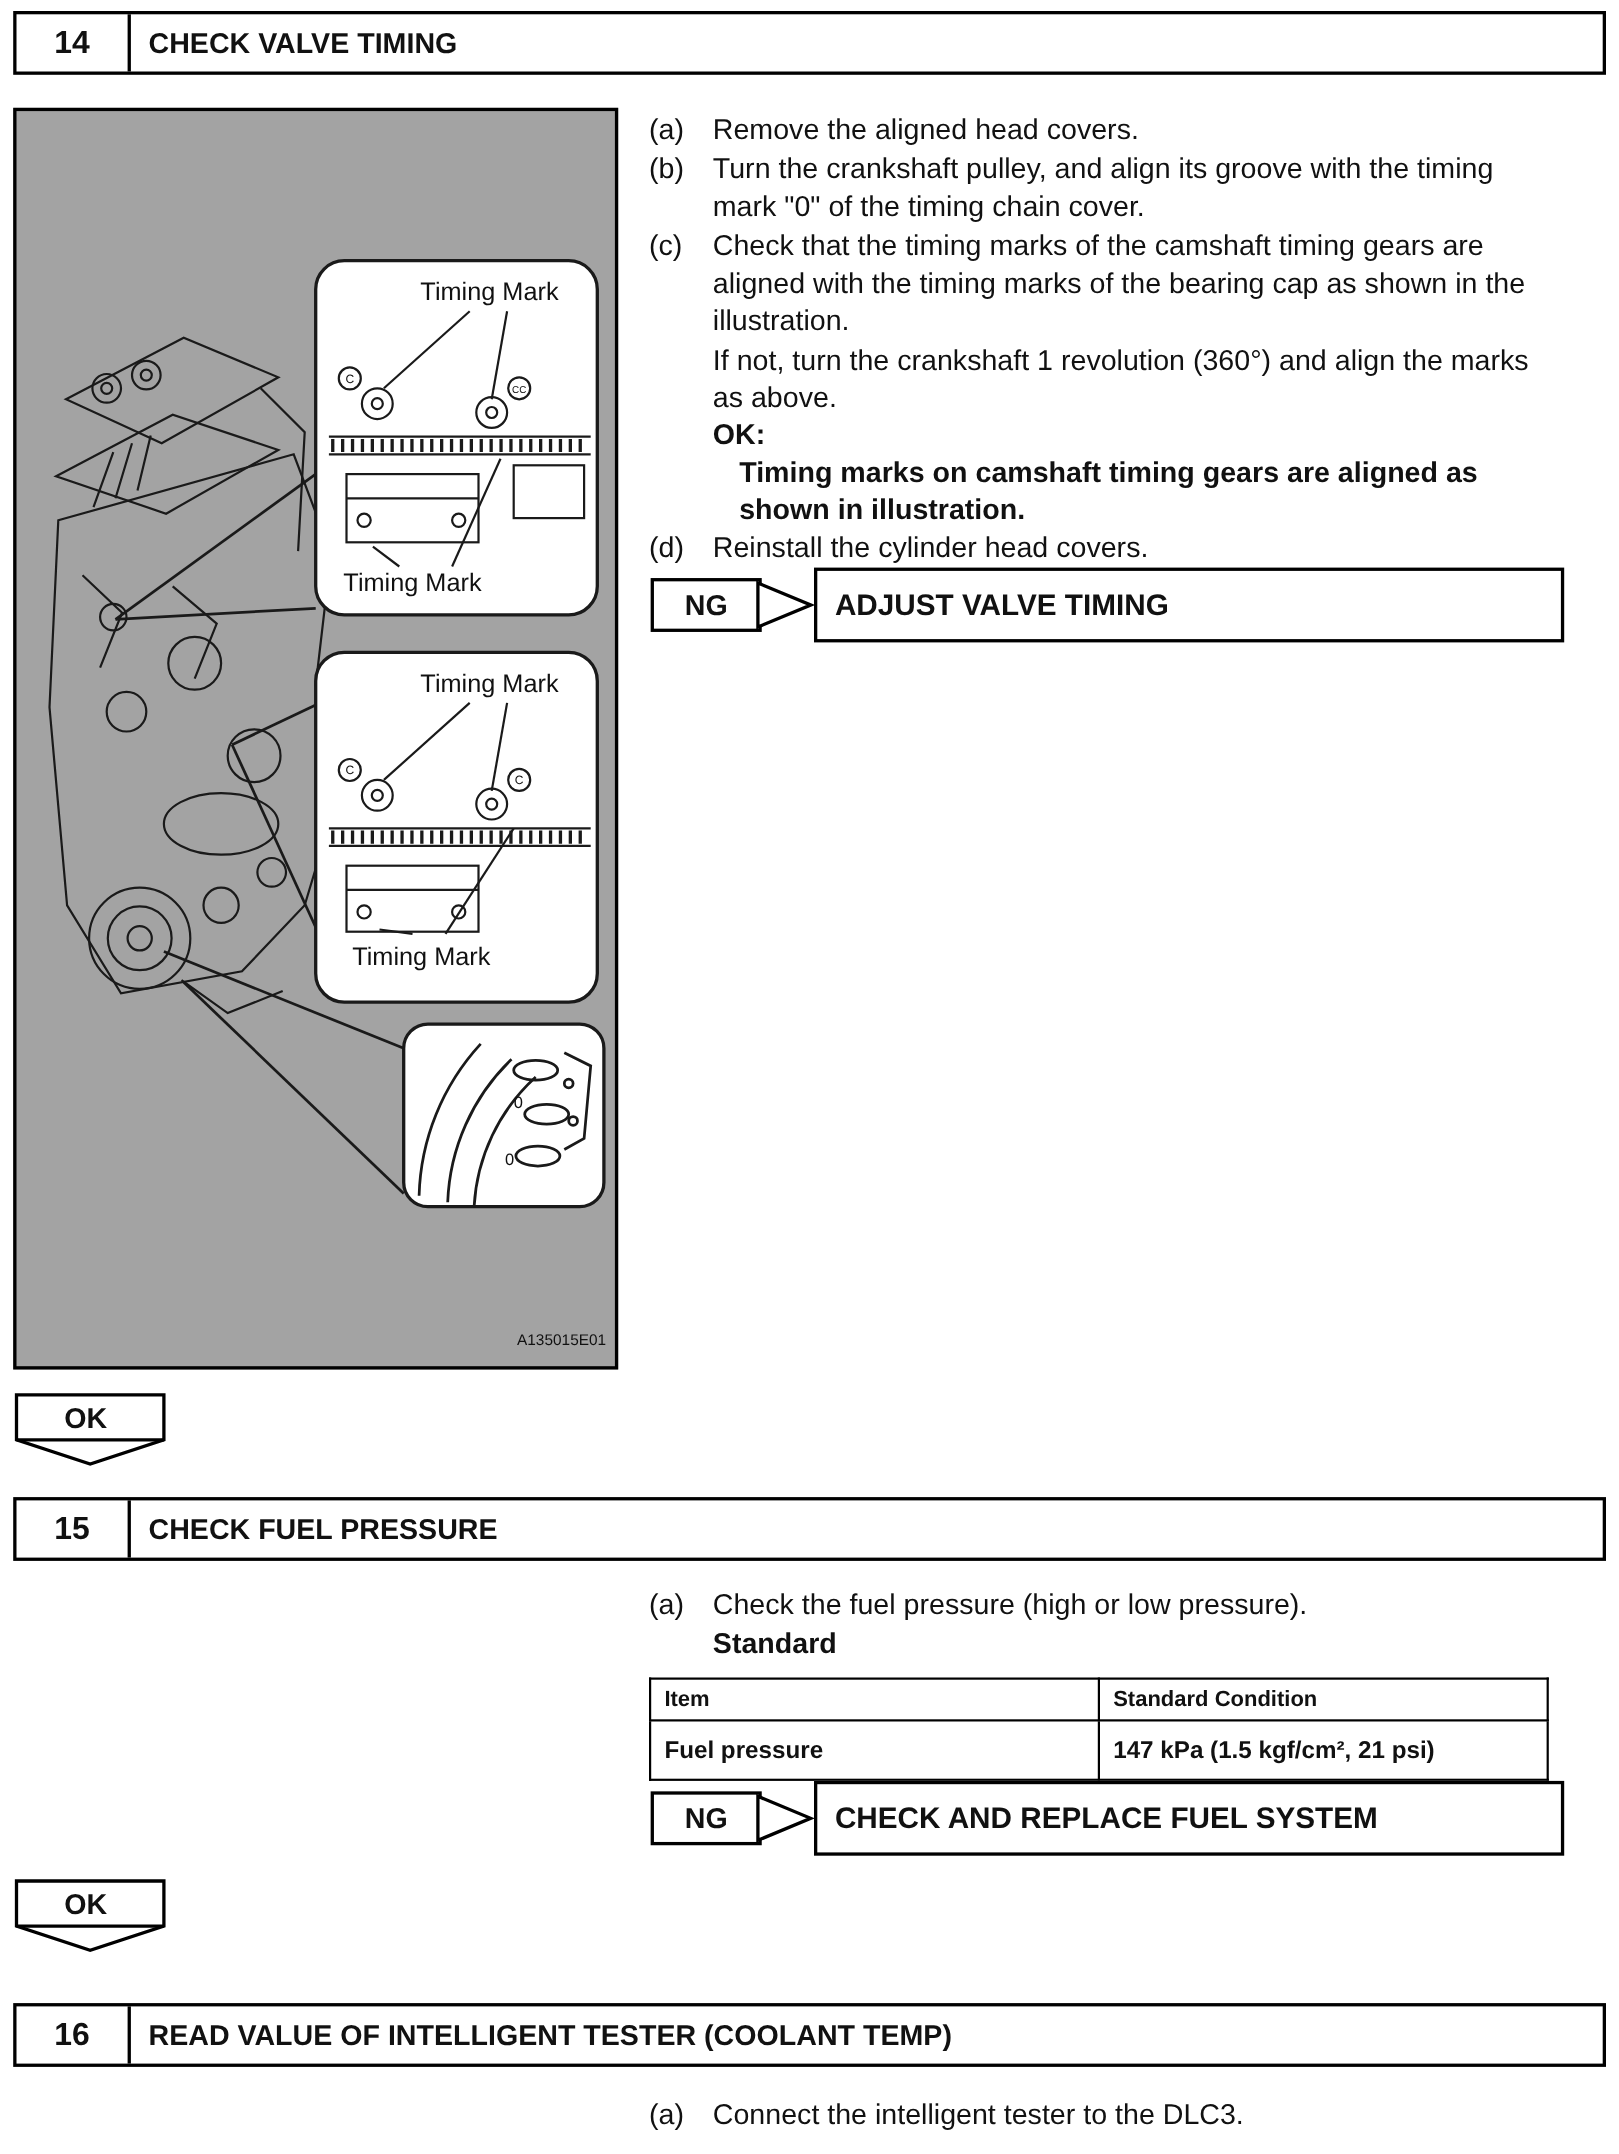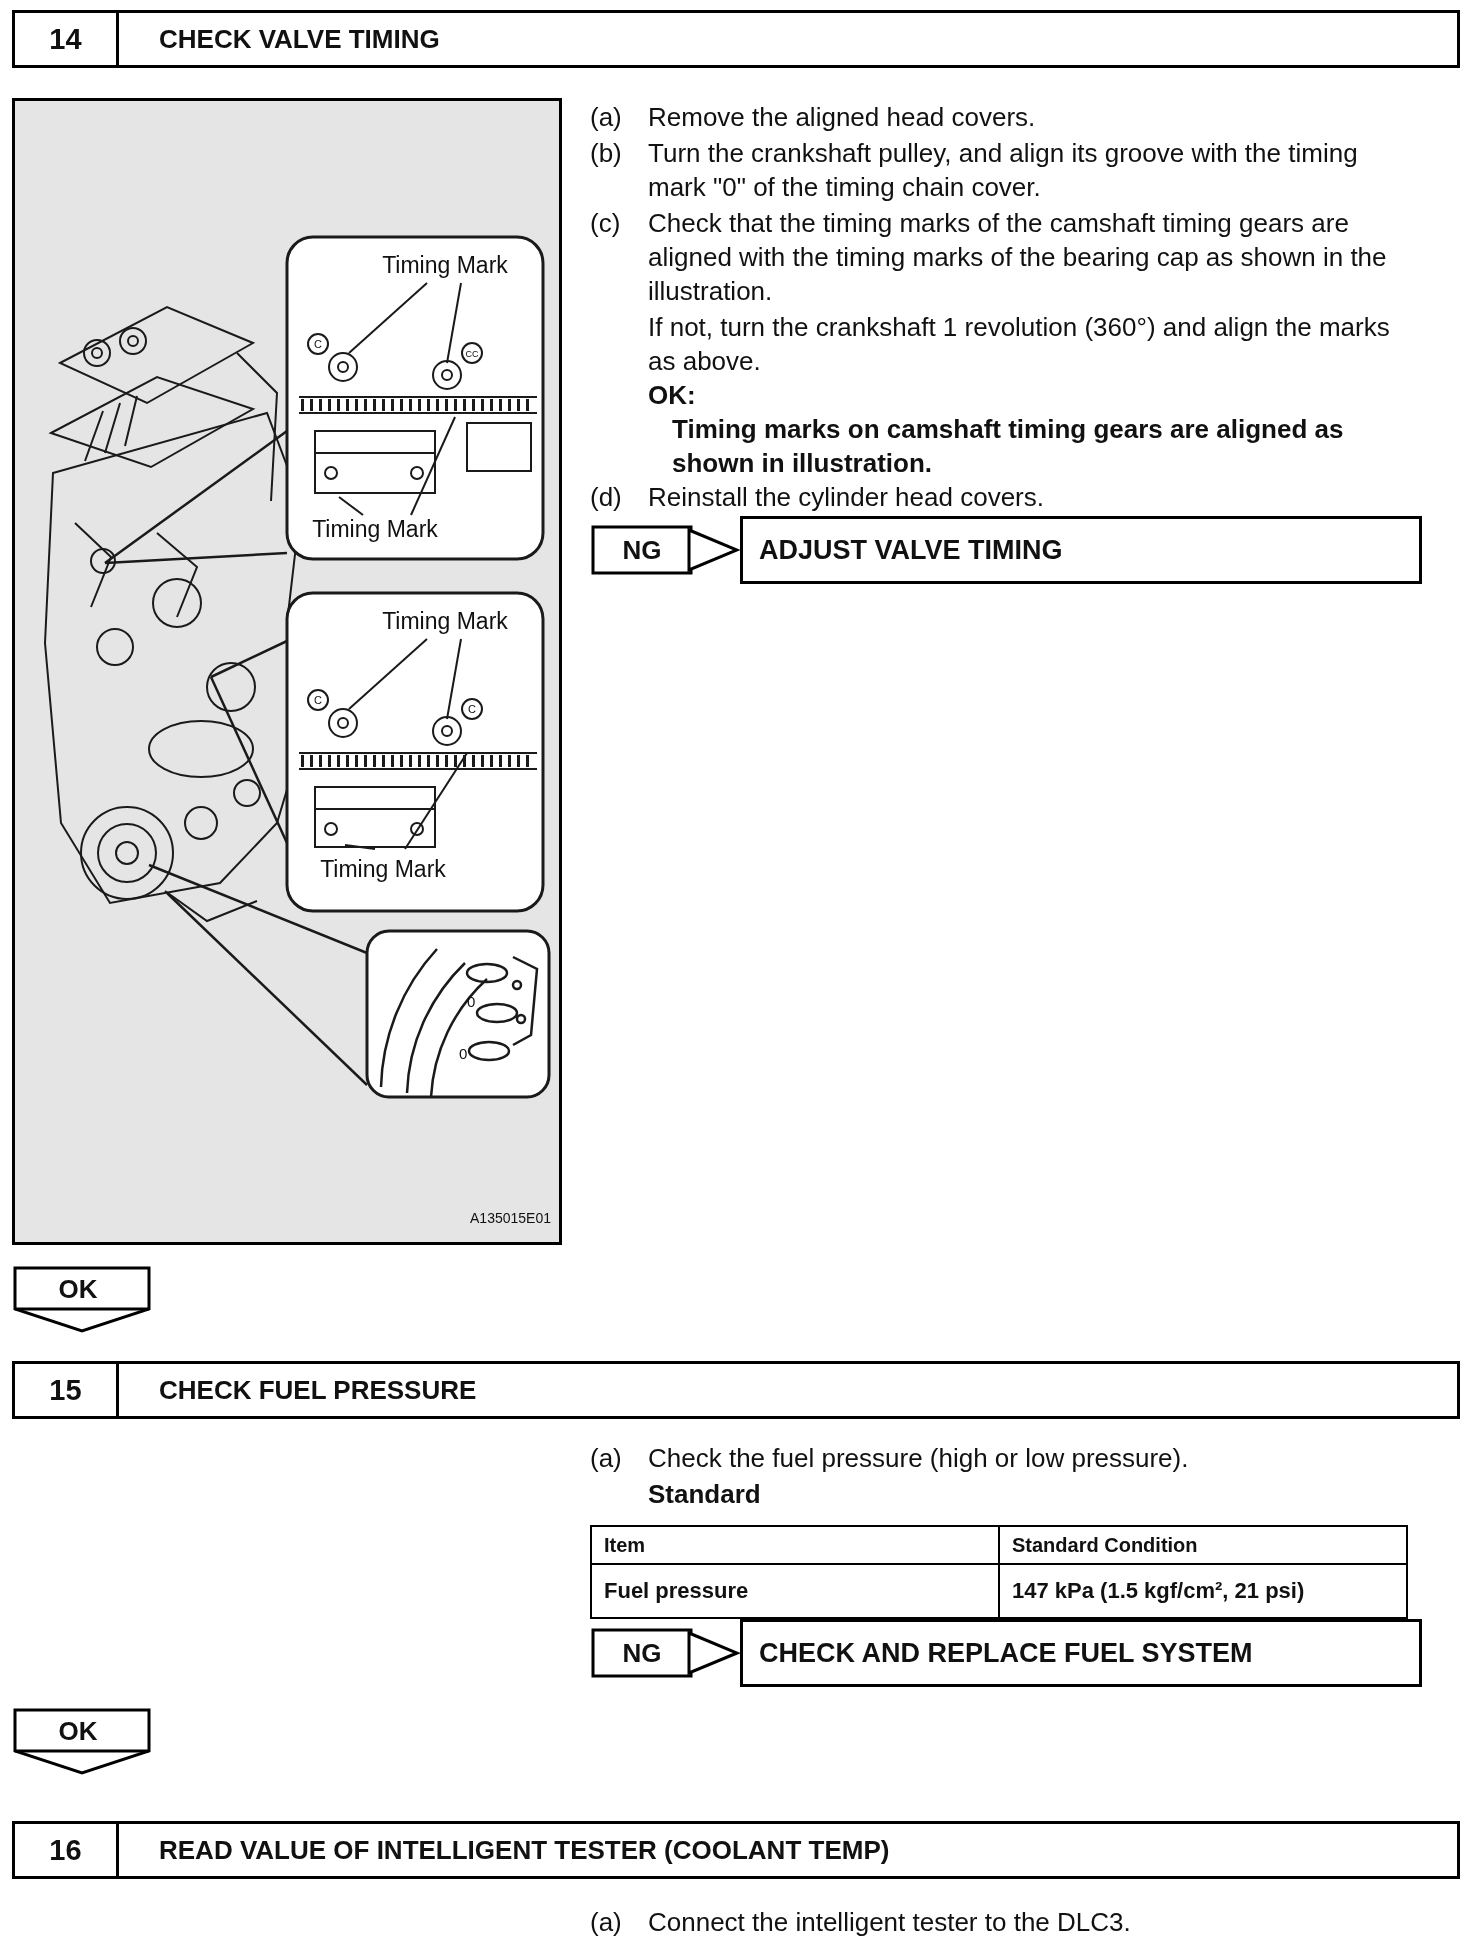--- a/index.html
+++ b/index.html
@@ -1,25 +1,25 @@
 <!DOCTYPE html>
 <html><head>
 <meta charset="utf-8">
 <style>
   * { box-sizing: border-box; }
   html,body { margin:0; padding:0; background:#fff; color:#111; }
   body { width:1472px; height:1958px; font-family:"Liberation Sans", sans-serif; overflow:hidden; }
   .page { position:relative; width:1472px; height:1958px; background:#fff; }
 
-  .step-header { display:flex; align-items:stretch; border:3px solid #000; height:58px; margin:10px 12px 0 12px;gap:24px; }
+  .step-header { display:flex; align-items:stretch; border:3px solid #000; height:58px; margin:10px 12px 0 12px; }
   .step-num { width:104px; border-right:3px solid #000; display:flex; align-items:center; justify-content:center; font-weight:bold; font-size:29px; }
   .step-title { display:flex; align-items:center; padding-left:16px; font-weight:bold; font-size:26px; }
 
   .content-row { display:flex; margin:30px 12px 0 12px; }
-  .figure-box { width:550px; height:1147px; border:3px solid #000; flex:none; background:#e5e5e5; }
+  .figure-box { width:550px; height:1147px; border:3px solid #000; flex:none; background:#a3a3a3; }
   .figure-box svg { display:block; width:544px; height:1141px; }
   svg text { font-family:"Liberation Sans", sans-serif; fill:#111; }
 
   .rcol { margin-left:28px; width:832px; padding-top:2px; }
   .instr { font-size:26px; line-height:34px; }
   .li { display:flex; margin-bottom:2px; }
   .li .lbl { flex:none; width:58px; }
   .li .txt { flex:1; }
   .sub { margin-left:58px; }
   .sub2 { margin-left:82px; }

